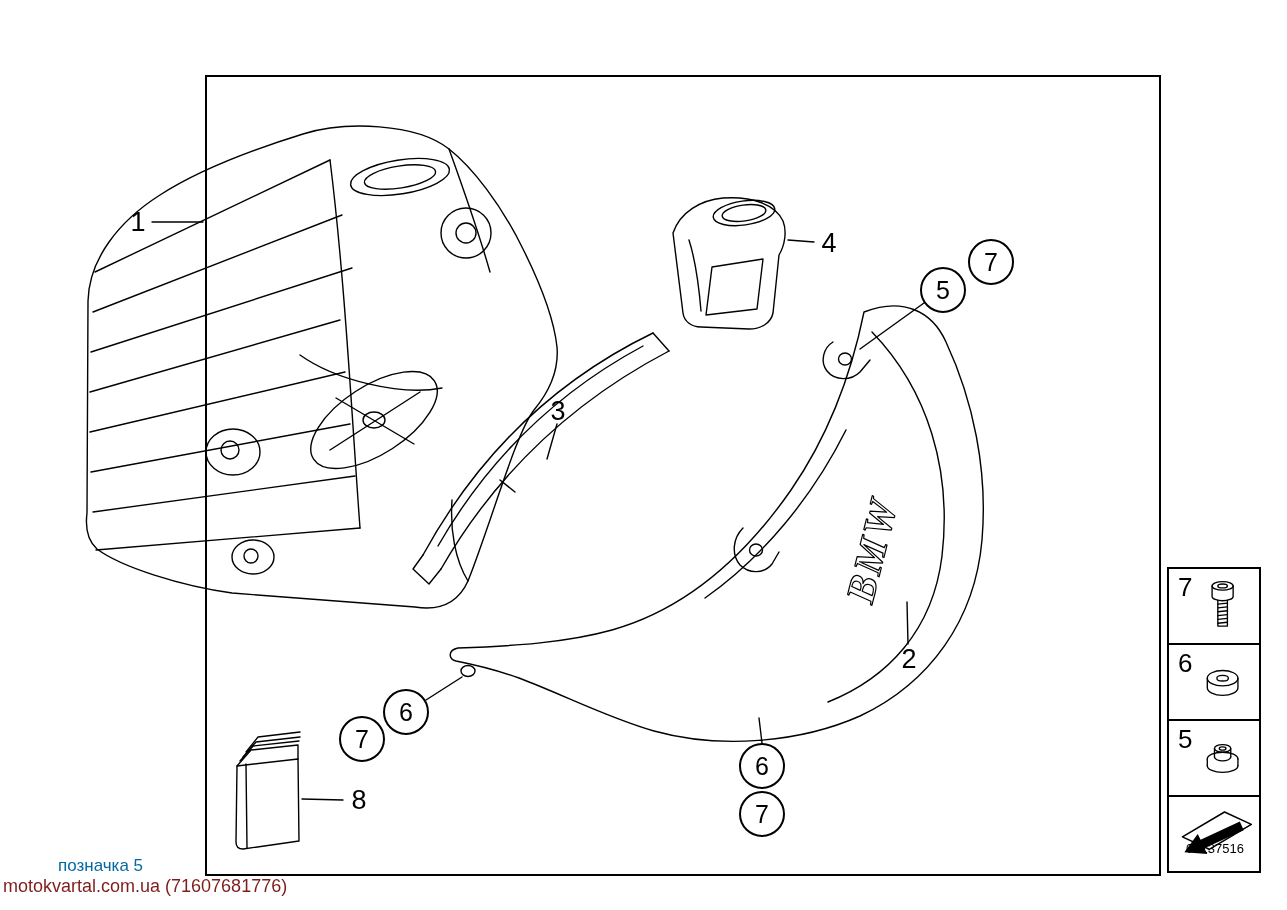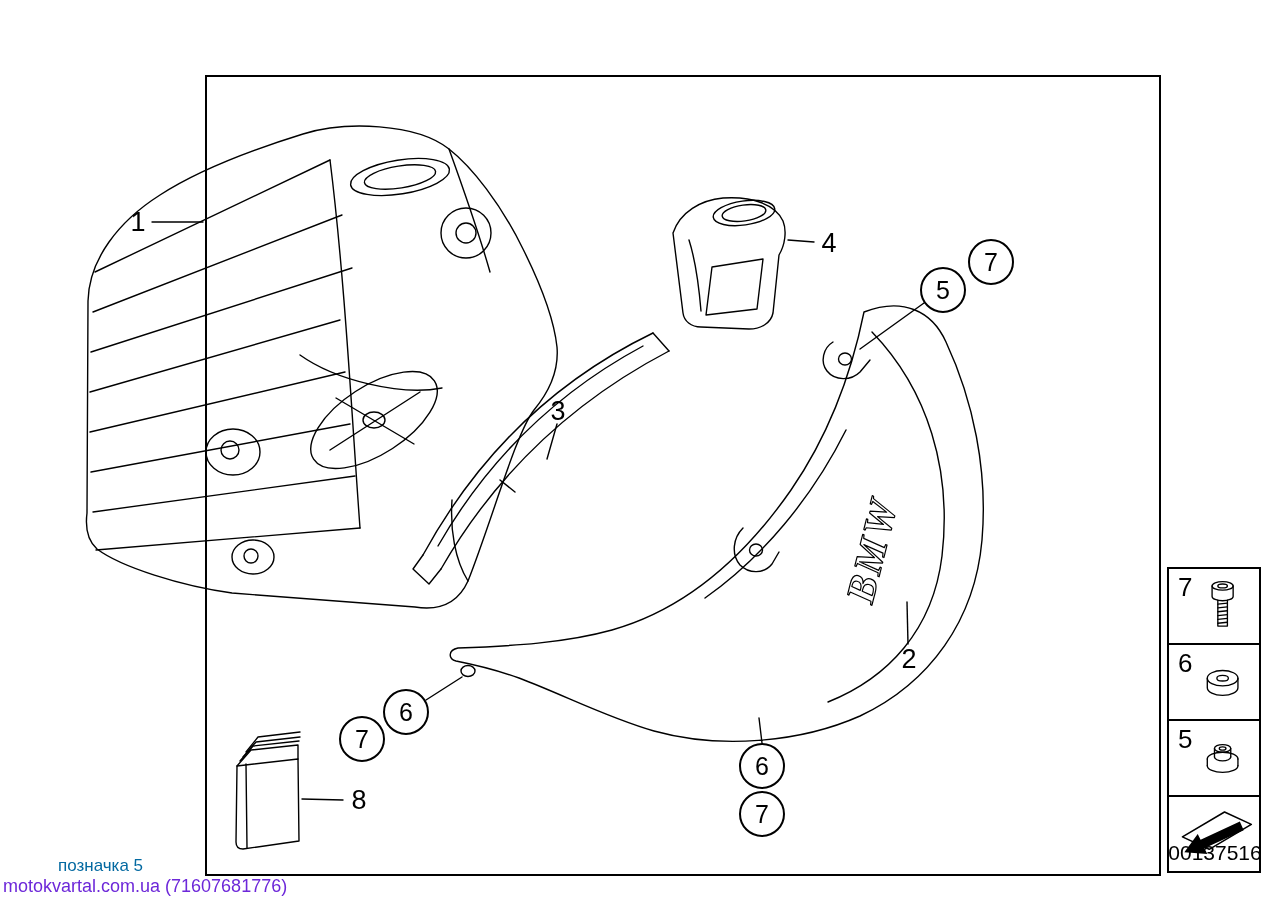--- a/index.html
+++ b/index.html
@@ -12,22 +12,22 @@
          background:#fff;display:flex;align-items:center;justify-content:center;
          font-size:25px;box-sizing:border-box;}
   .plain-label{position:absolute;transform:translate(-50%,-50%);font-size:27px;}
   .legend{position:absolute;left:1167px;top:567px;width:94px;}
   .legend-box{width:94px;height:78px;border:2px solid #000;background:#fff;position:relative;
          box-sizing:border-box;margin-top:-2px;}
   .legend-box.first{margin-top:0;}
   .legend-num{position:absolute;left:9px;top:3px;font-size:26px;}
   .legend-icon{position:absolute;left:0;top:0;}
   .wm-annotation{position:absolute;left:58px;top:856px;font-size:17px;color:#0369a1;}
-  .wm-site{position:absolute;left:3px;top:876px;font-size:18px;color:#6d28d9;}
-  .doc-number{position:absolute;left:1168px;top:841px;width:94px;text-align:center;font-size:21px;color:#000;}
+  .wm-site{position:absolute;left:3px;top:876px;font-size:18px;color:#7f1d1d;}
+  .doc-number{position:absolute;left:1168px;top:841px;width:94px;text-align:center;font-size:13px;color:#000;}
 </style>
 </head>
 <body>
 
 <div id="stage">
 
   <div class="frame"></div>
 
   <svg id="art" width="1287" height="910" viewBox="0 0 1287 910" fill="none" stroke="#000" stroke-width="1.4" stroke-linecap="round" stroke-linejoin="round">
 

